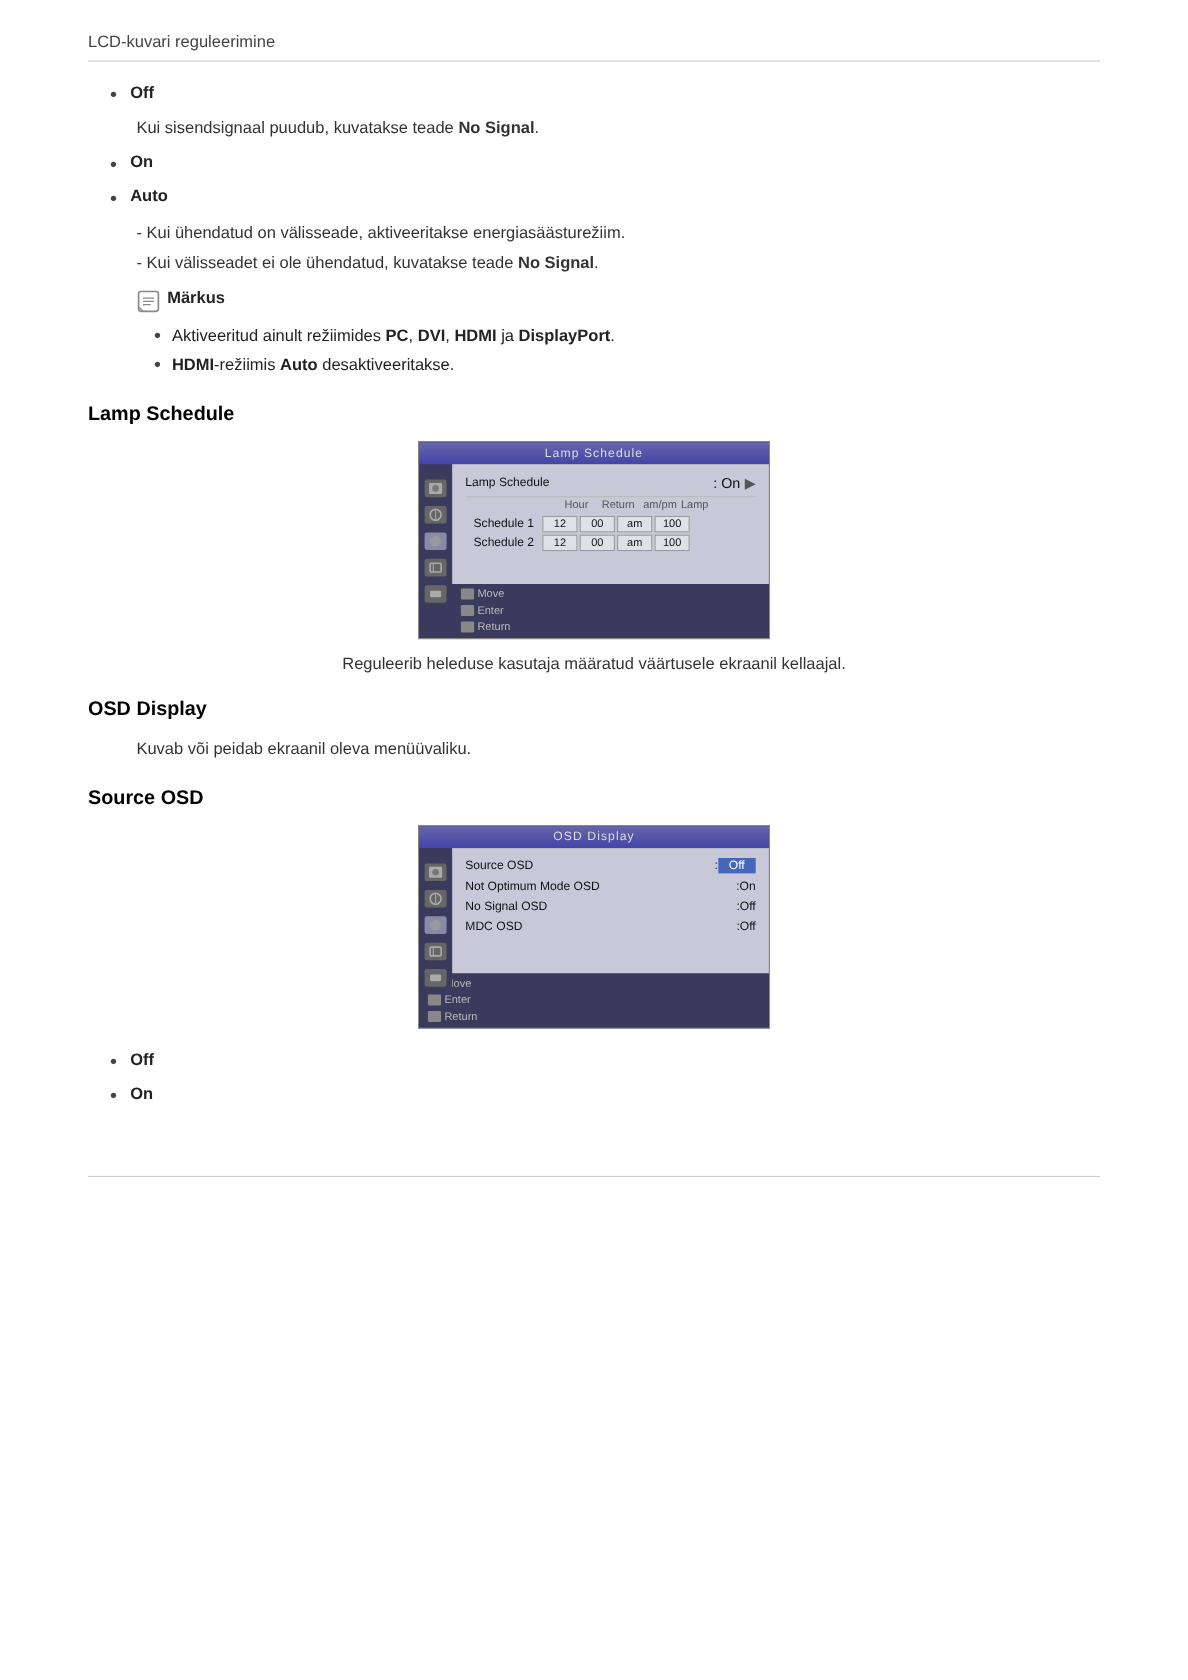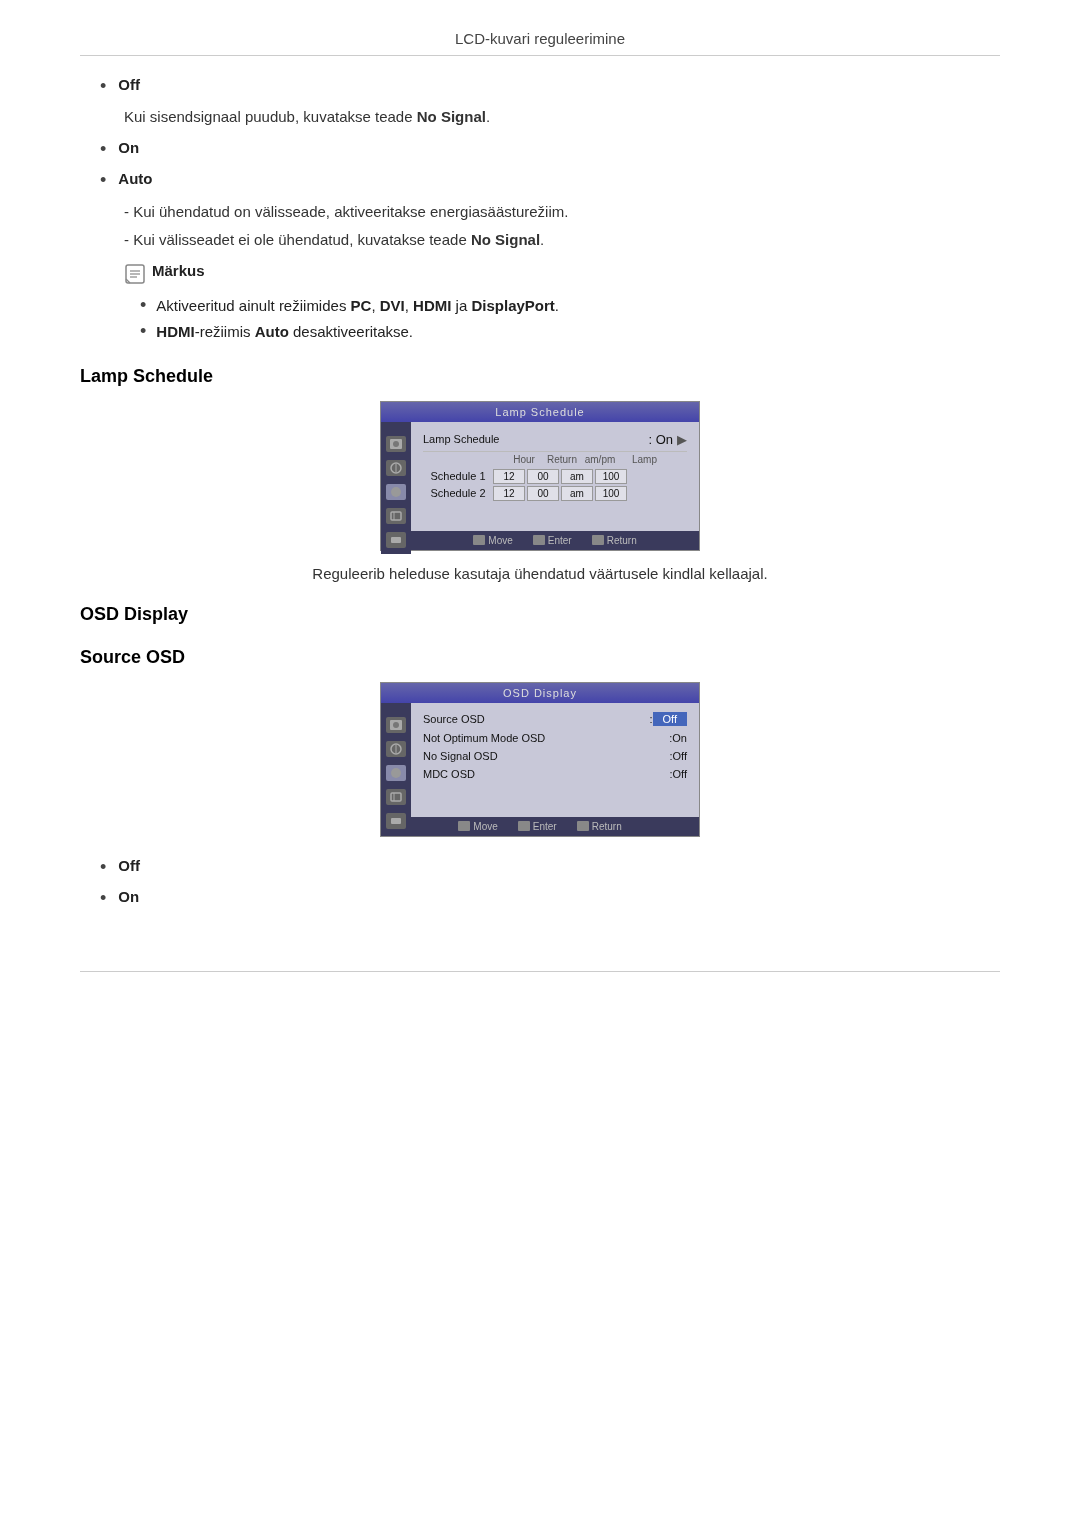--- a/index.html
+++ b/index.html
@@ -22,21 +22,21 @@
       border: none;
       border-top: 1px solid #ccc;
       margin-bottom: 18px;
     }
     .bottom-rule {
       border: none;
       border-top: 1px solid #ccc;
       margin-top: 60px;
     }
     .page-title {
-      text-align: center;
+      text-align: left;
       font-size: 15px;
       color: #444;
       margin-bottom: 8px;
     }
     .bullet-item {
       display: flex;
       align-items: flex-start;
       margin-bottom: 6px;
       margin-left: 20px;
     }
@@ -143,21 +143,21 @@
     .lamp-value { font-size: 13px; color: #111; margin-left: 4px; }
     .lamp-arrow { color: #555; font-size: 13px; margin-left: 4px; }
     .lamp-header-row {
       display: flex;
       font-size: 10px;
       color: #555;
       padding: 2px 0;
       margin-left: 10px;
     }
     .lamp-header-col { width: 38px; text-align: center; }
-    .lamp-header-lamp { width: 38px; text-align: right; }
+    .lamp-header-lamp { width: 38px; text-align: left; }
     .lamp-schedule-row {
       display: flex;
       align-items: center;
       font-size: 11px;
       margin: 2px 0;
     }
     .lamp-sched-label { width: 70px; font-size: 11px; text-align: center; }
     .lamp-box {
       width: 32px;
       background: #e0e0e8;
@@ -190,24 +190,25 @@
       color: #ccc;
       font-size: 9px;
     }
     .lamp-sidebar-icon.active {
       background: #888aaa;
     }
     .lamp-footer {
       background: #3a3a5c;
       display: flex;
       justify-content: center;
-      gap: 20px;
+      gap: 4px;
       padding: 4px 8px;
       font-size: 10px;
       color: #bbb;
+      flex-direction: column;
     }
     .lamp-footer-item {
       display: flex;
       align-items: center;
       gap: 3px;
     }
     .lamp-footer-icon {
       width: 12px;
       height: 10px;
       background: #888;
@@ -409,23 +410,24 @@
           </div>
           <div class="lamp-footer-item">
             <span class="lamp-footer-icon"></span>
             <span>Return</span>
           </div>
         </div>
       </div>
     </div>
   </div>
 
-  <div class="centered-bottom-text">Reguleerib heleduse kasutaja ühendatud väärtusele kindlal kellaajal.</div>
+  <div class="centered-bottom-text">Reguleerib heleduse kasutaja määratud väärtusele ekraanil kellaajal.</div>
 
   <div class="section-heading">OSD Display</div>
+  <div class="indent-text">Kuvab või peidab ekraanil oleva menüüvaliku.</div>
 
   <div class="section-heading">Source OSD</div>
 
   <div class="screenshot-container">
     <div class="osd-screenshot">
       <div class="osd-title-bar">OSD Display</div>
 
       <div class="osd-sidebar">
         <div class="lamp-sidebar-icon">
           <svg width="14" height="12" viewBox="0 0 14 12">

